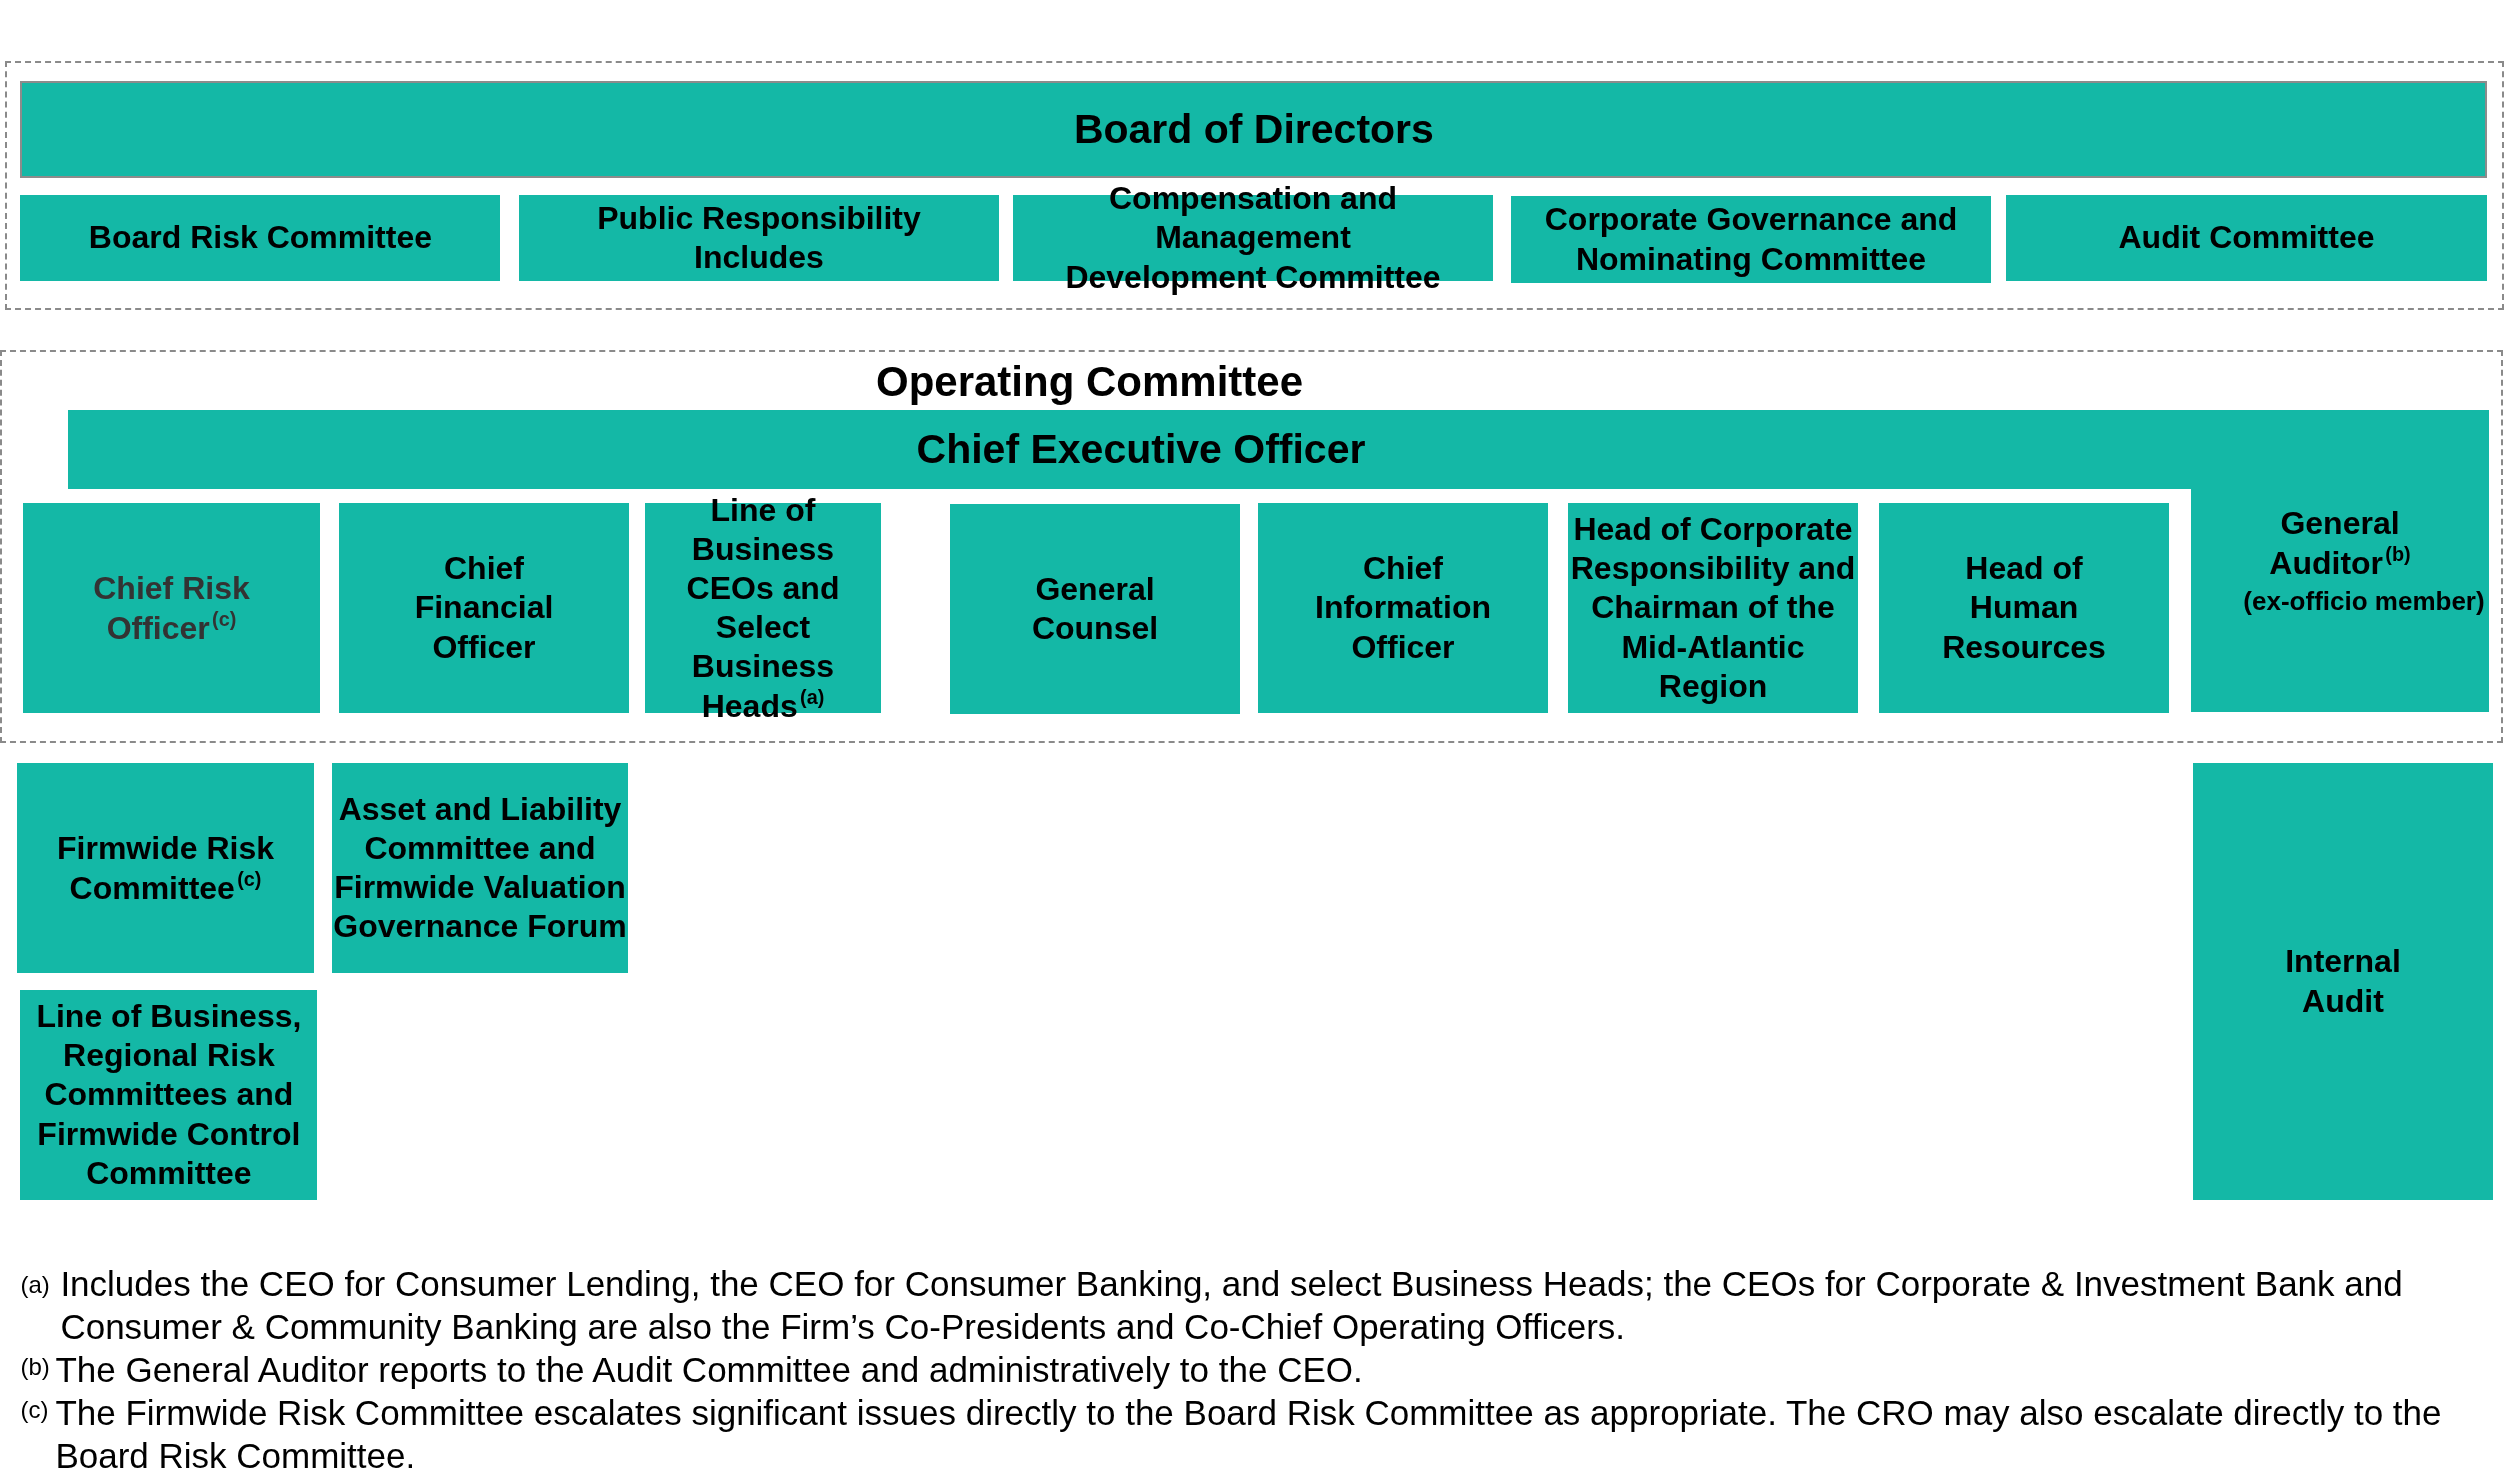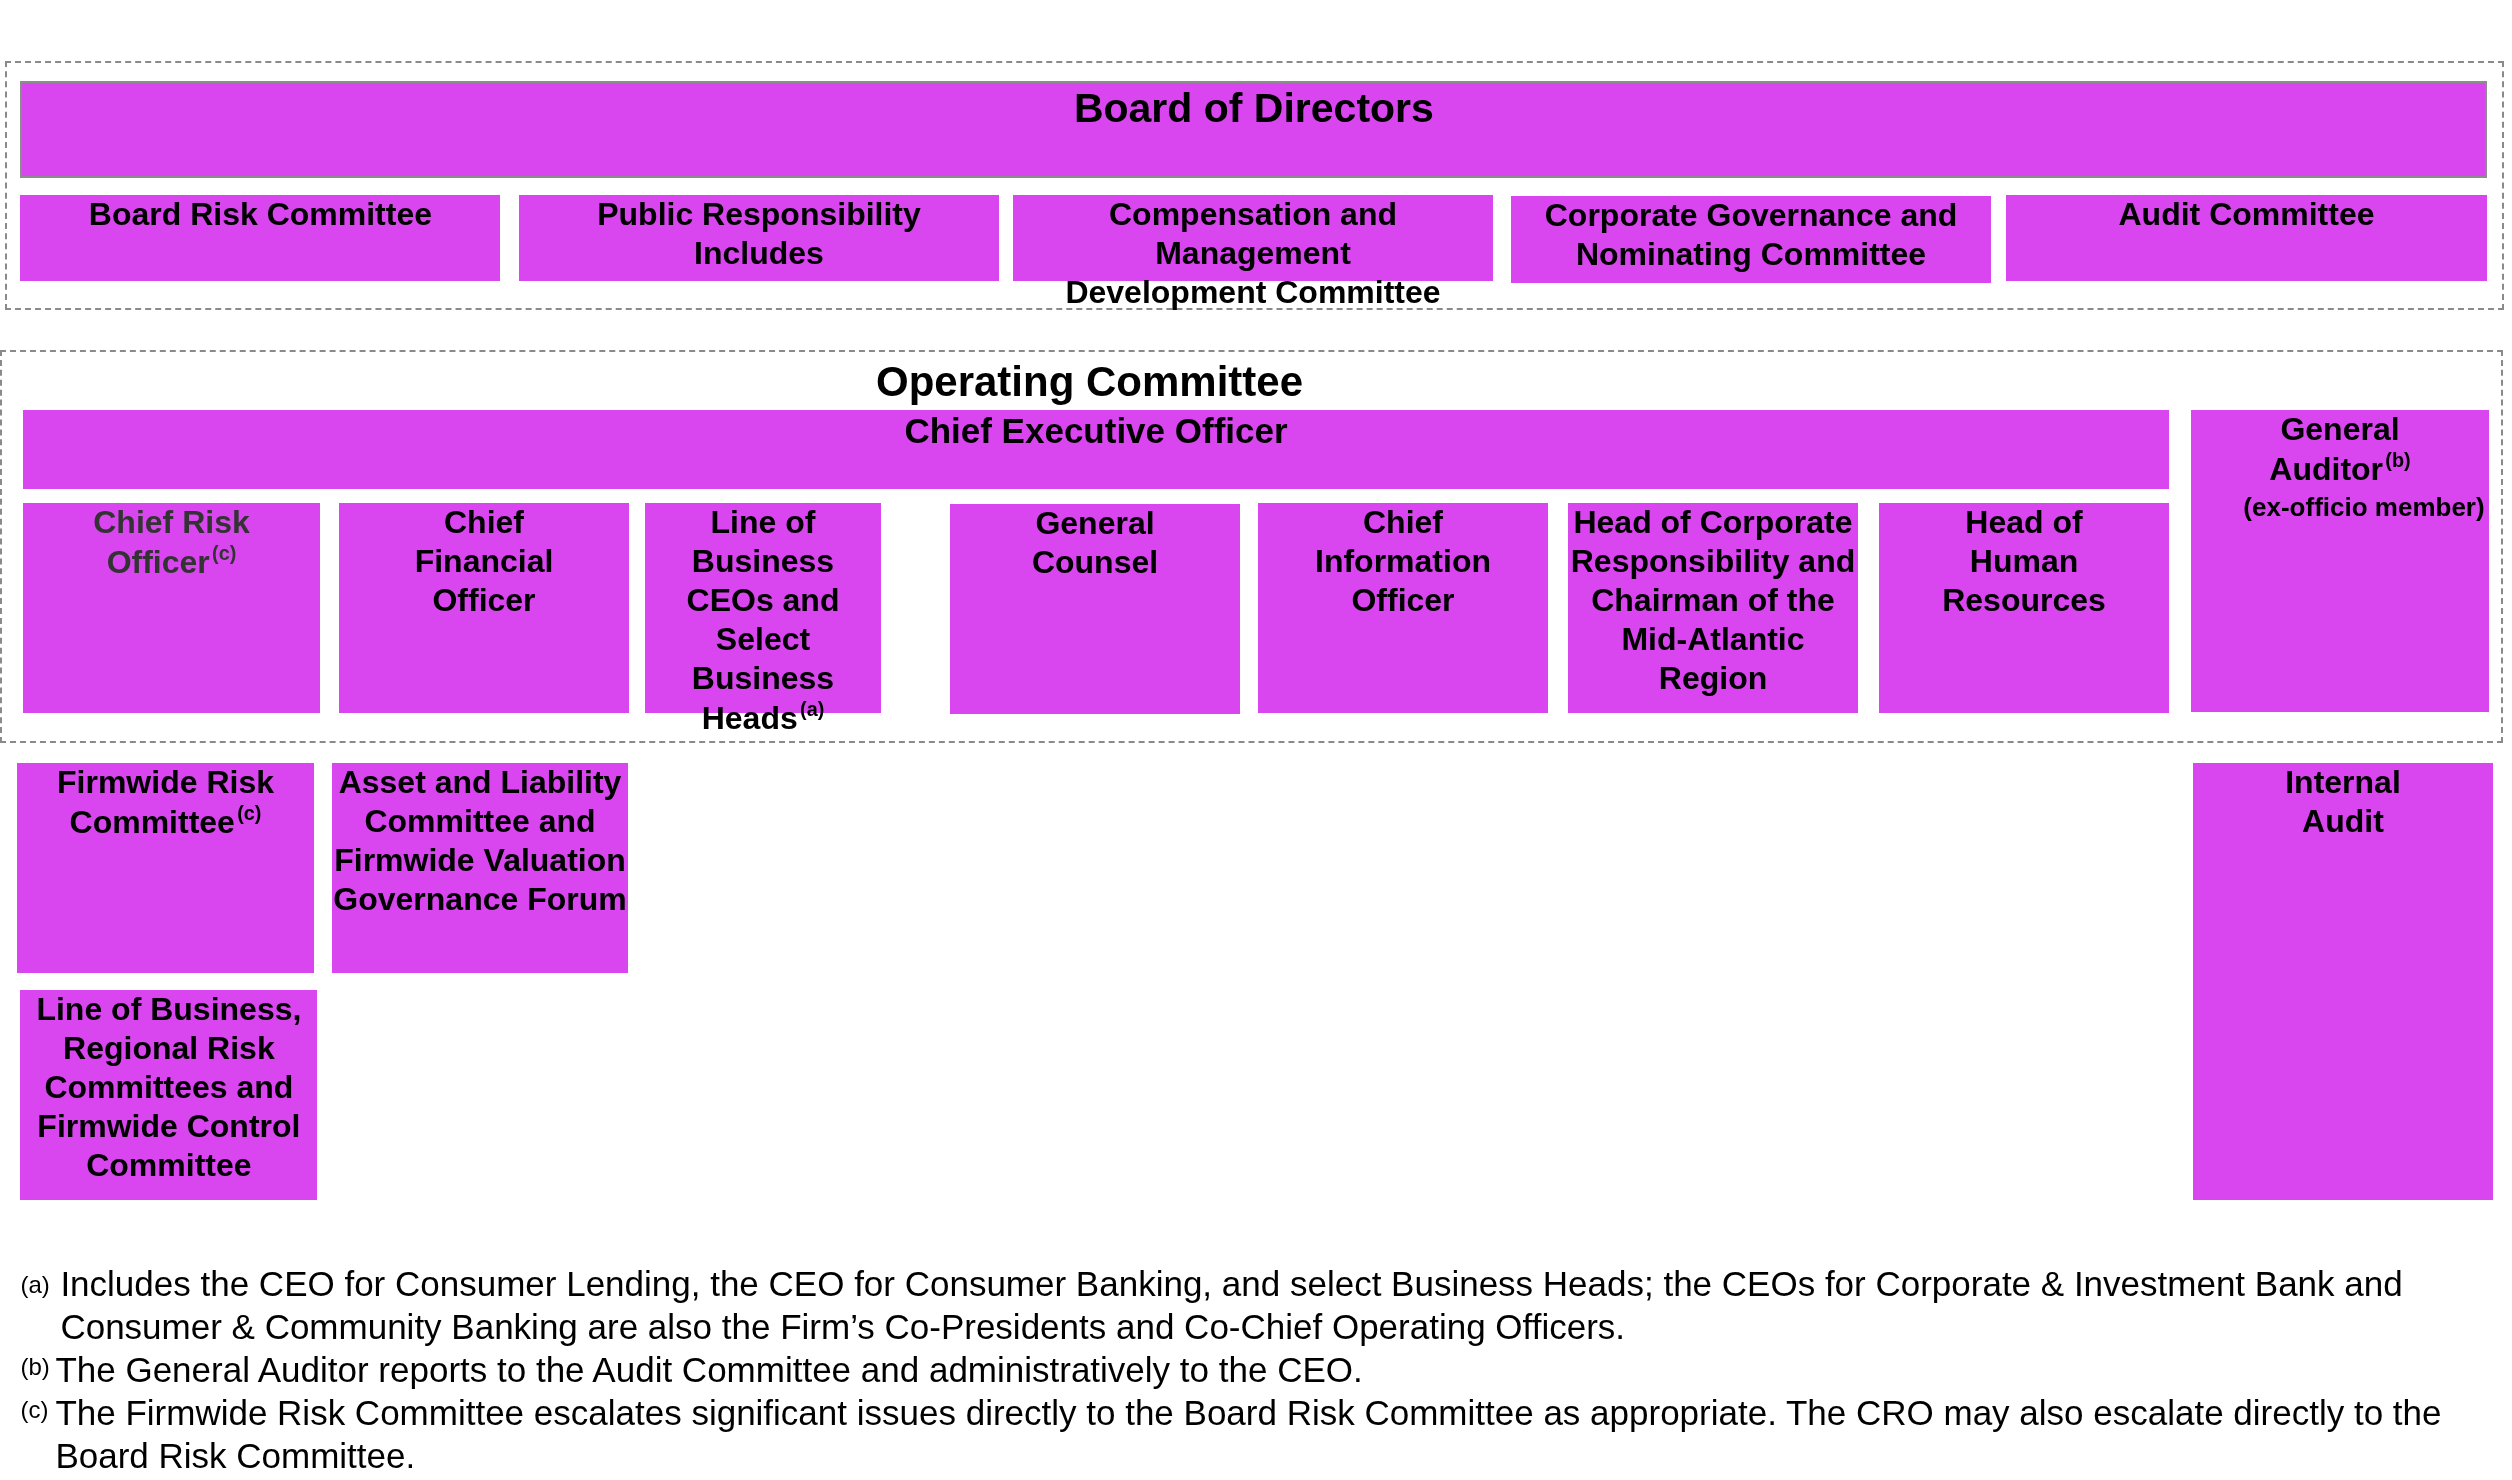--- a/index.html
+++ b/index.html
@@ -3,26 +3,26 @@
 <meta charset="utf-8">
 <style>
   html, body { margin: 0; padding: 0; background: #ffffff; }
   body {
     width: 2512px; height: 1480px; position: relative; overflow: hidden;
     font-family: "Liberation Sans", sans-serif; color: #000;
   }
   .abs { position: absolute; box-sizing: border-box; }
   .dashed { border: 2.8px dashed #8a8a8a; }
   .box {
-    background: #d946ef;
-    display: flex; align-items: flex-start; justify-content: center;
+    background: #14b8a6;
+    display: flex; align-items: center; justify-content: center;
     text-align: center; font-weight: bold; line-height: 1.22;
   }
   .box.bordered { border: 2.3px solid #8c8c8c; }
-  .t62 { font-size: 35px; }
+  .t62 { font-size: 41px; margin-left: 45px; }
   .t72 { font-size: 41px; }
   .t56 { font-size: 32px; }
   .lbl { white-space: pre-line; }
   .sup { font-size: 0.62em; vertical-align: super; position: relative; top: -0.05em; margin-left: 2.3px; }
   .sub-note { display: block; font-size: 26px; margin-top: 3.4px; margin-left: 48px; }
   .grey-text { color: #333; }
   .title { font-weight: bold; font-size: 42px; text-align: center; }
   .notes { font-size: 35px; line-height: 43px; }
   .note-row { display: flex; align-items: flex-start; }
   .note-mark { font-size: 24px; line-height: 24px; margin-top: 6.8px; width: 40px; flex: 0 0 40px; text-align: left; padding-left: 0; }

